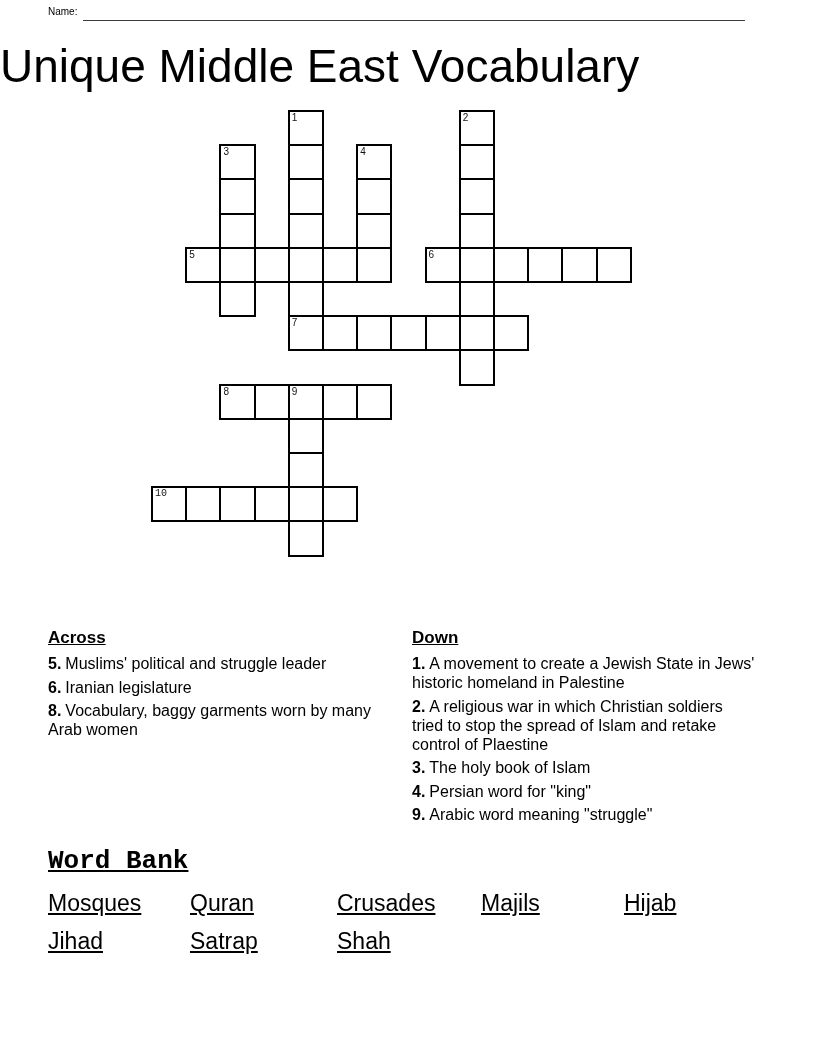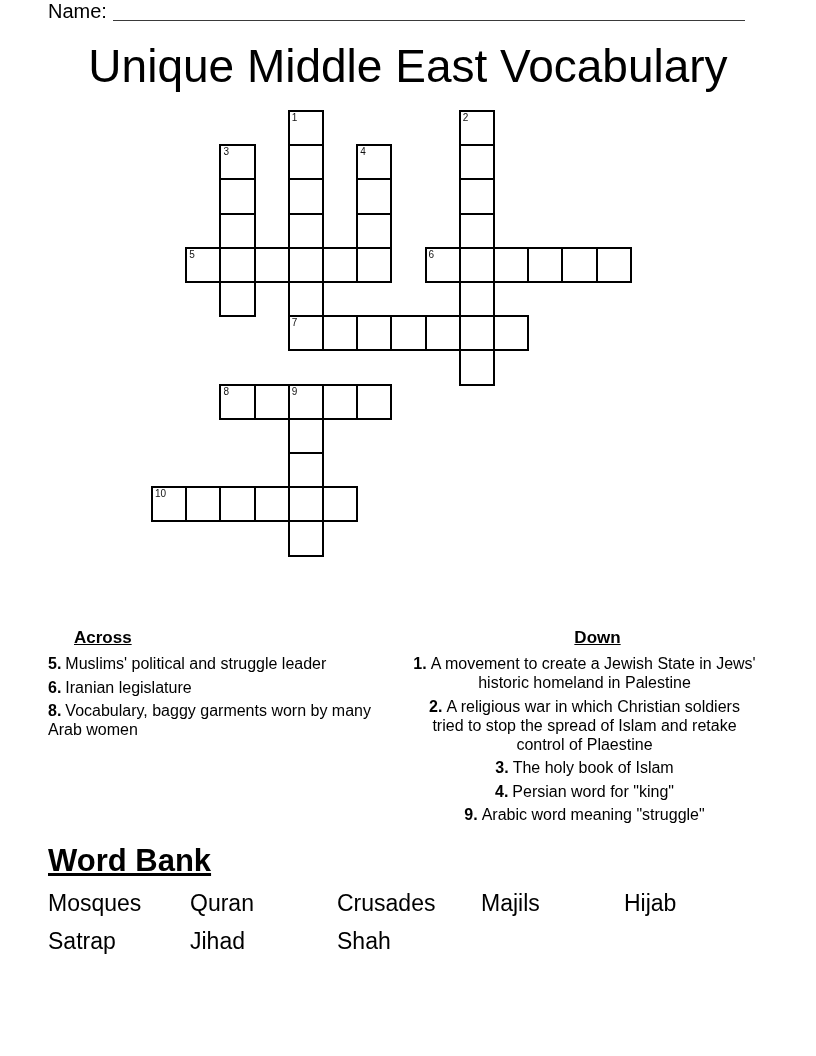--- a/index.html
+++ b/index.html
@@ -9,68 +9,68 @@
     position: relative;
     font-family: "Liberation Sans", sans-serif;
     color: #000;
     overflow: hidden;
   }
 
   
   .name-row {
     position: absolute; left: 48px; top: 2px; width: 697px;
     display: flex; align-items: flex-end;
-    font-size: 20px; line-height: 19px;
+    font-size: 10px; line-height: 19px;
   }
   .name-line {
     flex: 1; margin-left: 6px; height: 18px;
     border-bottom: 1.5px solid #3a3a3a;
   }
 
   
   .page-title {
     position: absolute; top: 38px; left: 0; width: 816px;
-    text-align: center;
+    text-align: left;
     font-size: 46px; font-weight: normal; line-height: 56px;
     white-space: nowrap;
   }
 
   
   #grid { position: absolute; left: 151px; top: 110px; }
   .cell {
     position: absolute;
     background: #fff;
     border: 2px solid #000;
   }
   .cell .num {
     position: absolute; top: 0; left: 2px;
     font-size: 10px; line-height: 12px; color: #111;
   }
 
   
   .clue-col { position: absolute; top: 628px; font-size: 16px; }
   .clue-col.across { left: 48px;  width: 350px; }
-  .clue-col.down   { left: 412px; width: 345px; text-align: center; }
+  .clue-col.down   { left: 412px; width: 345px; }
   .clue-heading {
     font-size: 17px; font-weight: bold; text-decoration: underline;
-    line-height: 20px; margin-bottom: 6px; margin-left: 26px;
+    line-height: 20px; margin-bottom: 6px;
   }
   .clue { line-height: 19px; margin-bottom: 4.5px; }
   .clue b { margin-right: 4px; }
 
   
   .wordbank { position: absolute; left: 48px; top: 846px; width: 730px; }
   .wordbank-heading {
-    font-size: 31px; font-weight: bold; text-decoration: underline;
-    line-height: 30px; margin-bottom: 8px;
+    font-size: 26px; font-weight: bold; text-decoration: underline;
+    line-height: 30px; margin-bottom: 8px; font-family: Liberation Mono, monospace;
   }
   .wordbank-words {
     display: grid;
     grid-template-columns: 142px 147px 144px 143px auto;
-    font-size: 23px; line-height: 38px;
+    font-size: 23px; line-height: 38px; text-decoration: underline;
   }
 </style>
 </head>
 <body>
 
 <div class="name-row">
   <span>Name:</span>
   <span class="name-line"></span>
 </div>
 
@@ -134,21 +134,21 @@
     <div class="cell" style="left: 102.6px; top: 273.6px; width: 36.2px; height: 36.2px;"></div>
     <div class="cell" style="left: 136.8px; top: 273.6px; width: 36.2px; height: 36.2px;">
       <span class="num">9</span>
     </div>
     <div class="cell" style="left: 171px; top: 273.6px; width: 36.2px; height: 36.2px;"></div>
     <div class="cell" style="left: 205.2px; top: 273.6px; width: 36.2px; height: 36.2px;"></div>
     <div class="cell" style="left: 136.8px; top: 307.8px; width: 36.2px; height: 36.2px;"></div>
     <div class="cell" style="left: 136.8px; top: 342px; width: 36.2px; height: 36.2px;"></div>
     <div class="cell" style="left: 136.8px; top: 376.2px; width: 36.2px; height: 36.2px;"></div>
     <div class="cell" style="left: 136.8px; top: 410.4px; width: 36.2px; height: 36.2px;"></div>
-    <div class="cell" style="left: 0px; top: 376.2px; width: 36.2px; height: 36.2px;">
+    <div class="cell" style="left: 0px; top: 376.2px; width: 36.2px; height: 36.2px; font-family: Liberation Mono, monospace;">
       <span class="num">10</span>
     </div>
     <div class="cell" style="left: 34.2px; top: 376.2px; width: 36.2px; height: 36.2px;"></div>
     <div class="cell" style="left: 68.4px; top: 376.2px; width: 36.2px; height: 36.2px;"></div>
     <div class="cell" style="left: 102.6px; top: 376.2px; width: 36.2px; height: 36.2px;"></div>
     <div class="cell" style="left: 171px; top: 376.2px; width: 36.2px; height: 36.2px;"></div>
   </div>
 
 <div class="clue-col across">
   <div class="clue-heading">Across</div>
@@ -167,17 +167,17 @@
 </div>
 
 <div class="wordbank">
   <div class="wordbank-heading">Word Bank</div>
   <div class="wordbank-words">
     <span>Mosques</span>
     <span>Quran</span>
     <span>Crusades</span>
     <span>Majils</span>
     <span>Hijab</span>
+    <span>Jihad</span>
     <span>Satrap</span>
-    <span>Jihad</span>
     <span>Shah</span>
   </div>
 </div>
 
 </body></html>

